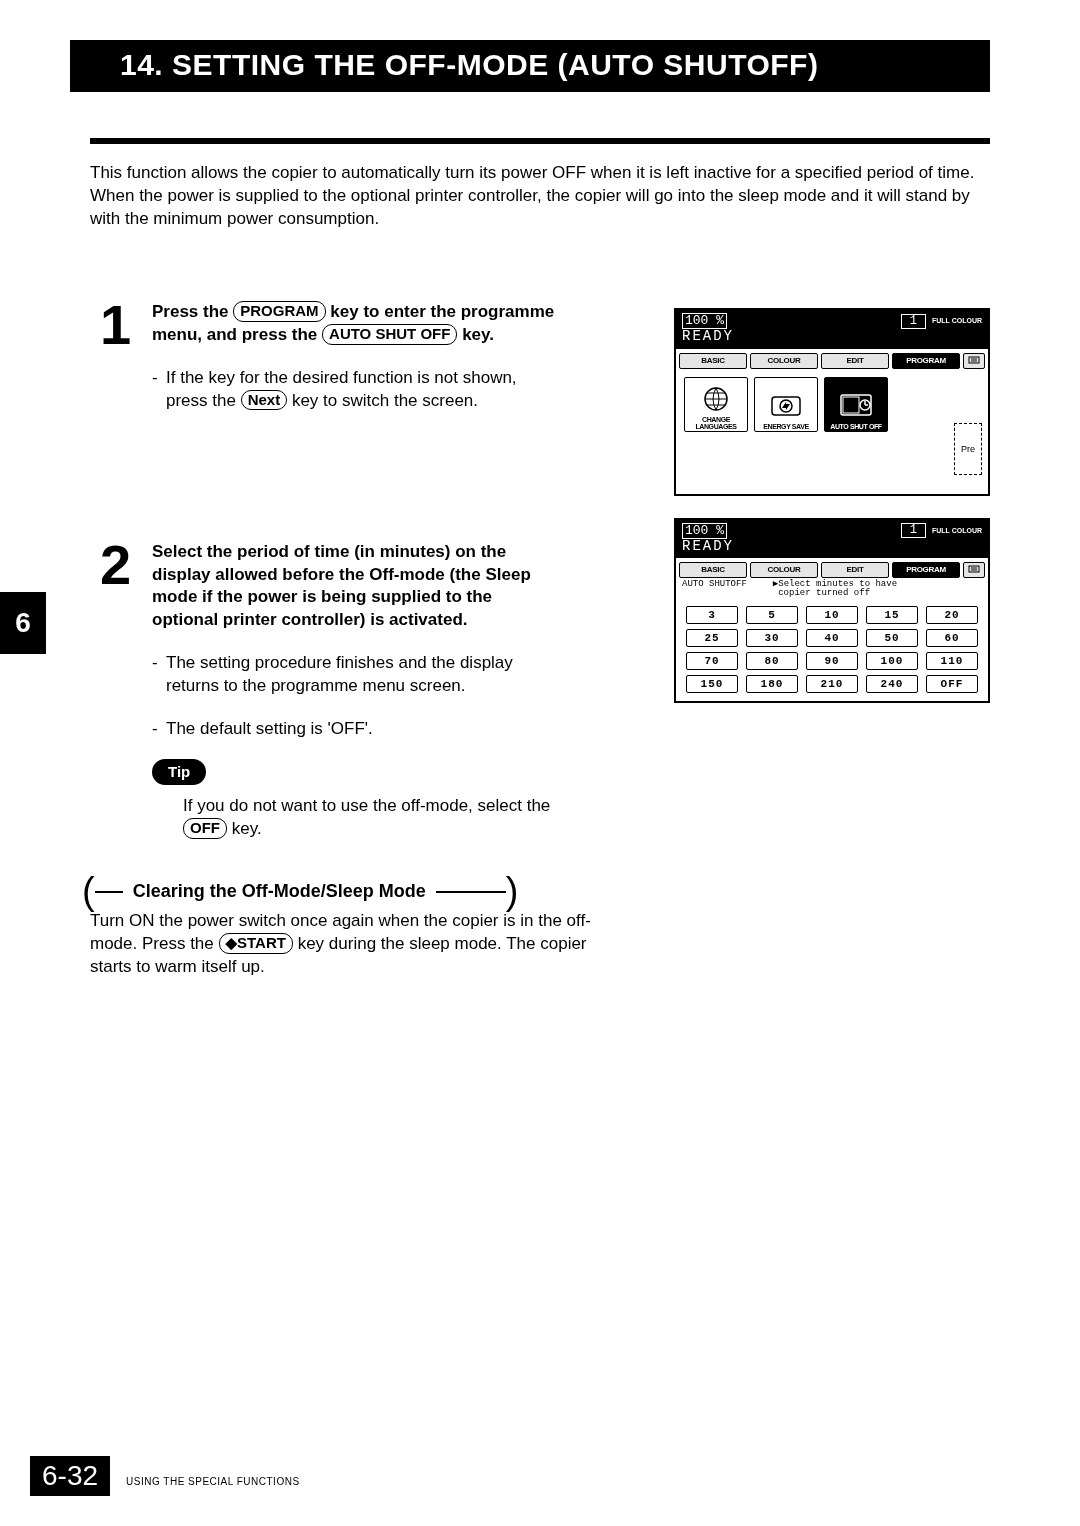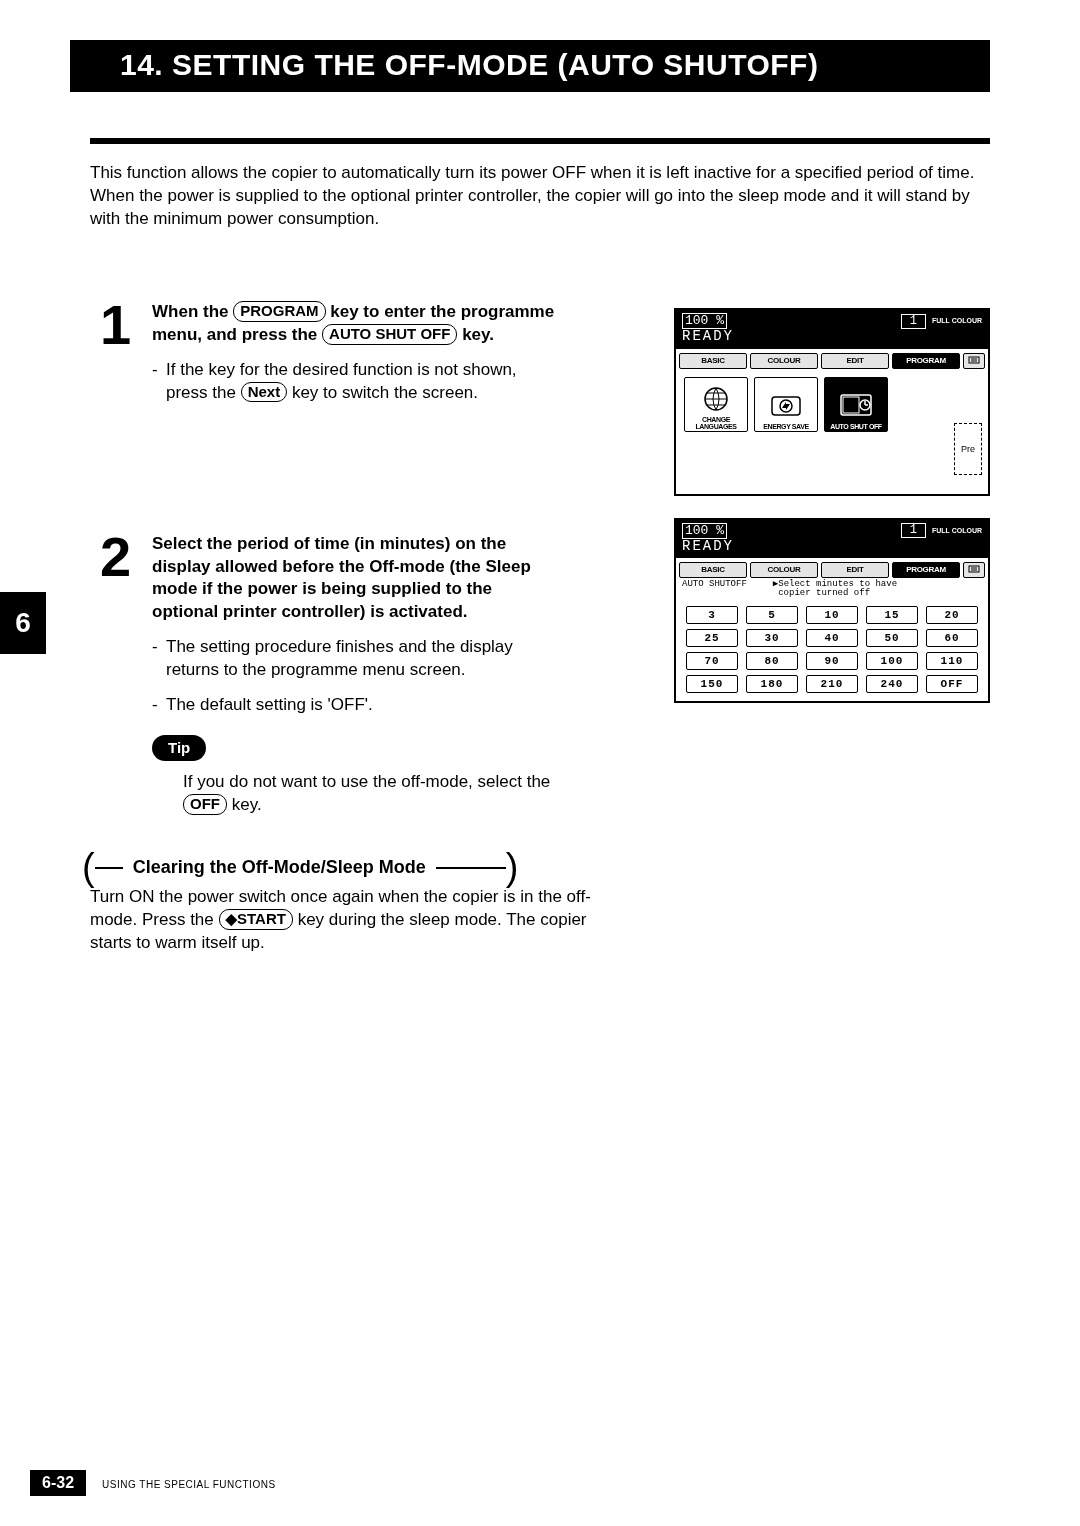--- a/index.html
+++ b/index.html
@@ -14,36 +14,36 @@
   .title-block { background: #000; color: #fff; padding: 8px 50px 10px 50px; margin-left: 40px; }
   .title-block h1 { font-size: 30px; font-weight: 800; letter-spacing: 0.5px; }
   .thick-line { height: 6px; background: #000; margin: 46px 0 18px 60px; }
   .intro { margin-left: 60px; font-size: 17px; line-height: 1.35; }
   .steps { margin-top: 70px; margin-left: 70px; }
   .step { display: flex; align-items: flex-start; gap: 12px; margin-bottom: 32px; }
   .step-num { font-size: 56px; font-weight: 900; line-height: 0.85; width: 40px; flex-shrink: 0; }
   .step-body { flex: 1; max-width: 405px; font-size: 17px; line-height: 1.35; }
   .step-body strong { font-weight: 700; }
   .keycap { display: inline-block; border: 1.5px solid #000; border-radius: 10px; padding: 0 6px; font-size: 15px; font-weight: 700; line-height: 1.25; vertical-align: 1px; }
-  .bullet { margin-top: 12px; padding-left: 14px; position: relative; font-weight: 400; }
+  .bullet { margin-top: 20px; padding-left: 14px; position: relative; font-weight: 400; }
   .bullet::before { content: "-"; position: absolute; left: 0; }
   .tip-badge { display: inline-block; background: #000; color: #fff; border-radius: 14px; font-size: 15px; font-weight: 700; padding: 3px 16px; margin-top: 18px; }
   .tip-text { margin-top: 10px; font-size: 17px; margin-left: 31px; }
   .chapter-tab {
     position: absolute; left: 0; top: 592px;
     background: #000; color: #fff; font-size: 28px; font-weight: 700;
     width: 46px; height: 62px; display: flex; align-items: center; justify-content: center;
   }
   .subheading-row { margin: 40px 0 8px 52px; display: flex; align-items: center; gap: 0; }
   .paren { font-size: 38px; font-weight: 400; line-height: 0.5; }
   .subheading-line { border-top: 2px solid #000; flex: 0 0 auto; position: relative; top: 0px; }
   .subheading-text { font-weight: 700; font-size: 18px; padding: 0 10px; white-space: nowrap; }
   .clearing-body { margin-left: 60px; font-size: 17px; line-height: 1.35; max-width: 540px; }
   .footer { position: absolute; bottom: 30px; left: 30px; display: flex; align-items: baseline; gap: 16px; }
-  .footer-page { background: #000; color: #fff; font-weight: 700; font-size: 16px; padding: 4px 12px; }
+  .footer-page { background: #000; color: #fff; font-weight: 400; font-size: 28px; padding: 4px 12px; }
   .footer-section { font-size: 10px; letter-spacing: 0.5px; }
   
   .lcd-col { position: absolute; right: 90px; top: 308px; width: 316px; display: flex; flex-direction: column; gap: 22px; }
   .lcd { border: 2px solid #000; font-family: "Courier New", monospace; position: relative; background: #fff; }
   .lcd-top { background: #000; color: #fff; padding: 3px 6px 4px 6px; font-size: 13px; line-height: 1.1; }
   .lcd-top-row1 { display: flex; justify-content: space-between; align-items: center; }
   .lcd-ready { font-size: 14px; letter-spacing: 2px; }
   .lcd-100 { border: 1px solid #fff; padding: 0 2px; font-size: 13px; }
   .lcd-1 { border: 1px solid #fff; padding: 0 8px; font-size: 12px; }
   .lcd-full { font-size: 7px; font-weight: 700; color: #fff; font-family: Arial, sans-serif; }
@@ -190,21 +190,21 @@
     </div>
 
   </div>
 
   <div class="steps">
 
     <div class="step">
       <div class="step-num">1</div>
       <div class="step-body">
         <strong>
-          <span>When the </span><span class="keycap">PROGRAM</span><span> key to enter the programme menu, and  press the </span><span class="keycap">AUTO SHUT OFF</span><span> key.</span>
+          <span>Press the </span><span class="keycap">PROGRAM</span><span> key to enter the programme menu, and  press the </span><span class="keycap">AUTO SHUT OFF</span><span> key.</span>
         </strong>
         <div class="bullet">
           <span>If the key for the desired function is not shown, press the </span><span class="keycap">Next</span><span> key to switch the screen.</span>
         </div>
       </div>
     </div>
 
     <div style="height:96px;"></div>
 
     <div class="step">

